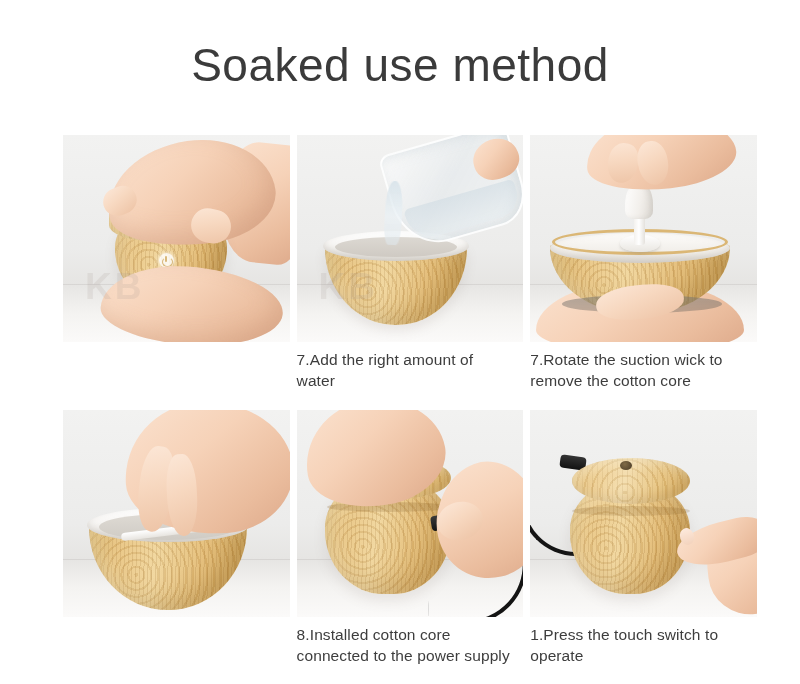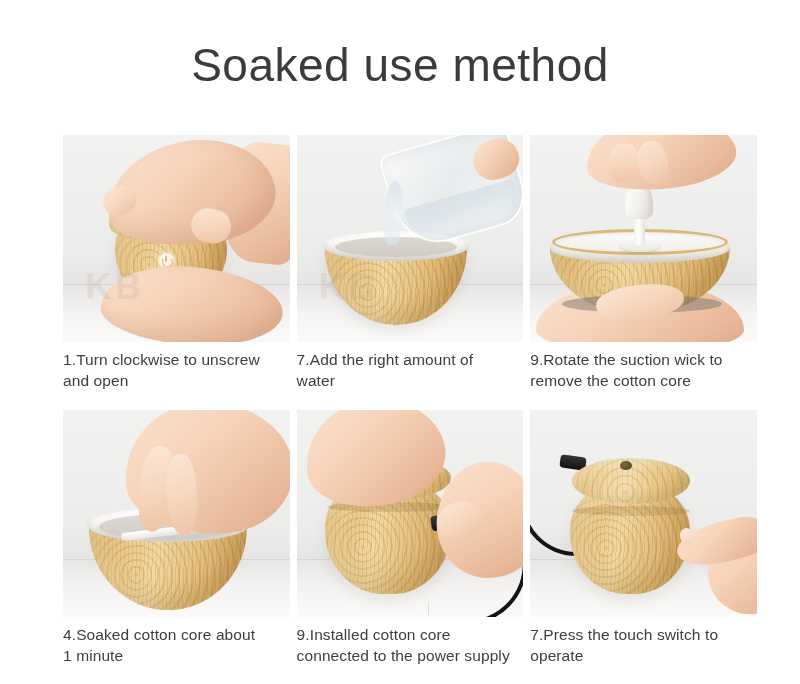--- a/index.html
+++ b/index.html
@@ -566,22 +566,20 @@
         <div class="p1-seam"></div>
         <div class="p1-btn">
           <div class="p1-btn-ring"></div>
         </div>
         <div class="p1-hand-top skin"></div>
         <div class="p1-finger p1-f1 skin-soft"></div>
         <div class="p1-finger p1-f2 skin-soft"></div>
         <div class="p1-hand-bot skin"></div>
         <div class="watermark">KB</div>
       </div>
-      <div class="caption">1.Turn clockwise to unscrew
-  and open</div>
     </div>
 
     <div class="cell">
       <div class="photo">
         <div class="bg-grad"></div>
         <div class="table-line"></div>
         <div class="p2-base wood"></div>
         <div class="p2-rim"></div>
         <div class="p2-water"></div>
         <div class="p2-pitcher">
@@ -606,75 +604,73 @@
         <div class="p3-ring-lower"></div>
         <div class="p3-thumb-b skin-soft"></div>
         <div class="p3-hub"></div>
         <div class="p3-stem"></div>
         <div class="p3-nozzle"></div>
         <div class="p3-tip"></div>
         <div class="p3-hand-top skin"></div>
         <div class="p3-pinch1 skin-soft"></div>
         <div class="p3-pinch2 skin-soft"></div>
       </div>
-      <div class="caption">9.Rotate the suction wick to
+      <div class="caption">7.Rotate the suction wick to
   remove the cotton core</div>
     </div>
   </div>
 
   <div class="row-gap"></div>
 
   <div class="row">
 
     <div class="cell">
       <div class="photo">
         <div class="bg-grad"></div>
         <div class="table-line"></div>
         <div class="p4-base wood"></div>
         <div class="p4-rim"></div>
         <div class="p4-inner"></div>
         <div class="p4-stick"></div>
         <div class="p4-hand skin"></div>
         <div class="p4-f1 skin-soft"></div>
         <div class="p4-f2 skin-soft"></div>
       </div>
-      <div class="caption">4.Soaked cotton core about
-  1 minute</div>
     </div>
 
     <div class="cell">
       <div class="photo">
         <div class="bg-grad"></div>
         <div class="table-line"></div>
         <div class="p5-body wood"></div>
         <div class="p5-lid wood-light"></div>
         <div class="p5-seam"></div>
         <div class="p5-hole"></div>
         <div class="p5-cable"></div>
         <div class="p5-plug"></div>
         <div class="p5-hand-l skin"></div>
         <div class="p5-hand-r skin"></div>
         <div class="p5-thumb-r skin-soft"></div>
       </div>
-      <div class="caption">9.Installed cotton core
+      <div class="caption">8.Installed cotton core
 connected to the power  supply</div>
     </div>
 
     <div class="cell">
       <div class="photo">
         <div class="bg-grad"></div>
         <div class="table-line"></div>
         <div class="p6-cable"></div>
         <div class="p6-plug"></div>
         <div class="p6-body wood"></div>
         <div class="p6-lid wood-light"></div>
         <div class="p6-seam"></div>
         <div class="p6-hole"></div>
         <div class="p6-hand skin"></div>
         <div class="p6-finger skin"></div>
         <div class="p6-nail"></div>
       </div>
-      <div class="caption">7.Press the touch switch to
+      <div class="caption">1.Press the touch switch to
   operate</div>
     </div>
   </div>
 
 </div>
 
 </body></html>

